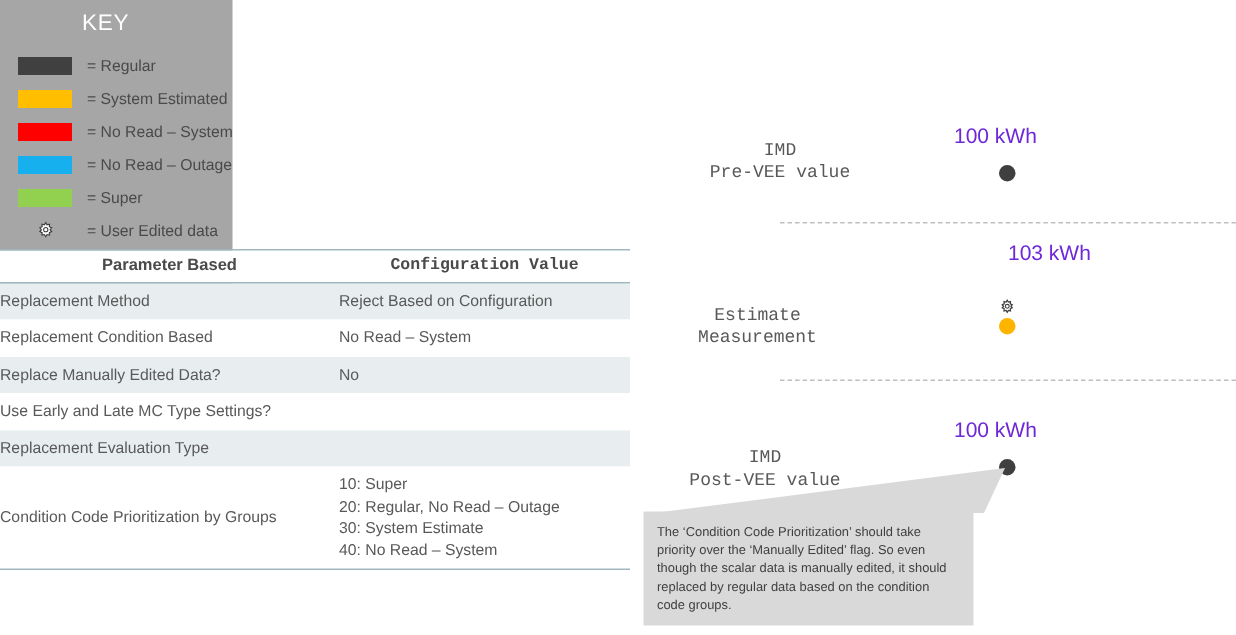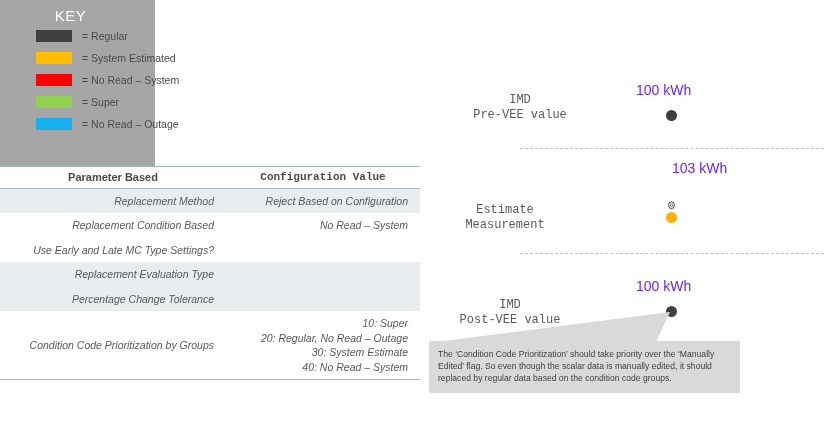--- a/index.html
+++ b/index.html
@@ -31,25 +31,24 @@
   #key-title {
     text-align: center;
     color: #ffffff;
     font-size: 15px;
     letter-spacing: 0.5px;
     margin: 2px 0 6px 0;
     padding-right: 14px;
   }
   .key-row {
     display: flex;
-    align-items: flex-start;
+    align-items: flex-end;
     height: 20px;
     margin-bottom: 2px;
     padding-left: 12px;
-    margin-left: 24px;
   }
   .key-swatch {
     width: 36px;
     height: 12px;
     flex: none;
     margin-right: 10px;
   }
   .key-label {
     font-size: 10.5px;
     color: #4a4a4a;
@@ -79,24 +78,23 @@
     color: #4a4a4a;
     text-align: center;
     padding: 4px 2px 5px 2px;
     border-top: 1.3px solid #9fb8bf;
     border-bottom: 1.3px solid #9fb8bf;
     background: #ffffff;
   }
   #param-table tbody td {
     font-size: 10.5px;
     color: #595959;
-    text-align: right;
-    padding: 5px 12px;
+    text-align: left;
+    padding: 5px 0;
     line-height: 1.38;
-    font-style: italic;
   }
   #param-table tbody tr.striped td {
     background: #e8eef0;
   }
   #param-table tbody tr.plain td {
     background: #ffffff;
   }
   #param-table tbody tr:last-child td {
     border-bottom: 1.3px solid #9fb8bf;
   }
@@ -151,21 +149,21 @@
     position: absolute;
     width: 11px;
     height: 11px;
   }
 
   
   #callout-box {
     position: absolute;
     left: 9px;
     top: 71px;
-    width: 311px;
+    width: 220px;
     background: #d9d9d9;
     padding: 7px 9px 8px 9px;
     box-sizing: border-box;
     font-size: 8.6px;
     line-height: 1.42;
     color: #3f3f3f;
   }
   #callout-group {
     position: absolute;
     left: 0;
@@ -197,57 +195,66 @@
     <span class="key-swatch" style="background:#ffbf00"></span>
     <span class="key-label">= System Estimated</span>
   </div>
 
   <div class="key-row">
     <span class="key-swatch" style="background:#ff0000"></span>
     <span class="key-label">= No Read – System</span>
   </div>
 
   <div class="key-row">
+    <span class="key-swatch" style="background:#17b0ee"></span>
+    <span class="key-label">= No Read – Outage</span>
+  </div>
+
+  <div class="key-row">
     <span class="key-swatch" style="background:#92d050"></span>
     <span class="key-label">= Super</span>
   </div>
 
   <div class="key-row">
-    <span class="key-swatch" style="background:#17b0ee"></span>
-    <span class="key-label">= No Read – Outage</span>
-  </div>
-
+    <span class="key-gear-cell">
+      <svg width="13" height="13" viewBox="0 0 24 24" aria-hidden="true">
+        <path fill="#ffffff" stroke="#3f3f3f" stroke-width="1.4" d="M12 2.6 13.6 5.3 16.7 4.6 16.4 7.7 19.3 9 17.3 11.3 19.3 13.6 16.4 14.9 16.7 18 13.6 17.3 12 20 10.4 17.3 7.3 18 7.6 14.9 4.7 13.6 6.7 11.3 4.7 9 7.6 7.7 7.3 4.6 10.4 5.3 Z"></path>
+        <circle cx="12" cy="11.3" r="2.6" fill="#ffffff" stroke="#3f3f3f" stroke-width="1.3"></circle>
+      </svg>
+    </span>
+    <span class="key-label">= User Edited data</span>
+  </div>
 </div>
 
 <table id="param-table">
   <thead>
     <tr>
       <th class="col-name">Parameter Based</th>
       <th class="col-value">Configuration Value</th>
     </tr>
   </thead>
   <tbody>
     <tr class="striped">
       <td>Replacement Method</td>
       <td>Reject Based on Configuration</td>
     </tr>
     <tr class="plain">
       <td>Replacement Condition Based</td>
       <td>No Read – System</td>
     </tr>
+    <tr class="striped">
+      <td>Replace Manually Edited Data?</td>
+      <td>No</td>
+    </tr>
     <tr class="plain">
       <td>Use Early and Late MC Type Settings?</td>
       <td></td>
     </tr>
     <tr class="striped">
       <td>Replacement Evaluation Type</td>
-      <td></td>
-    </tr>
-    <tr class="striped">
-      <td>Percentage Change Tolerance</td>
       <td></td>
     </tr>
     <tr class="plain">
       <td>Condition Code Prioritization by Groups</td>
       <td class="multiline">10: Super
 20: Regular, No Read – Outage
 30: System Estimate
 40: No Read – System</td>
     </tr>
   </tbody>

